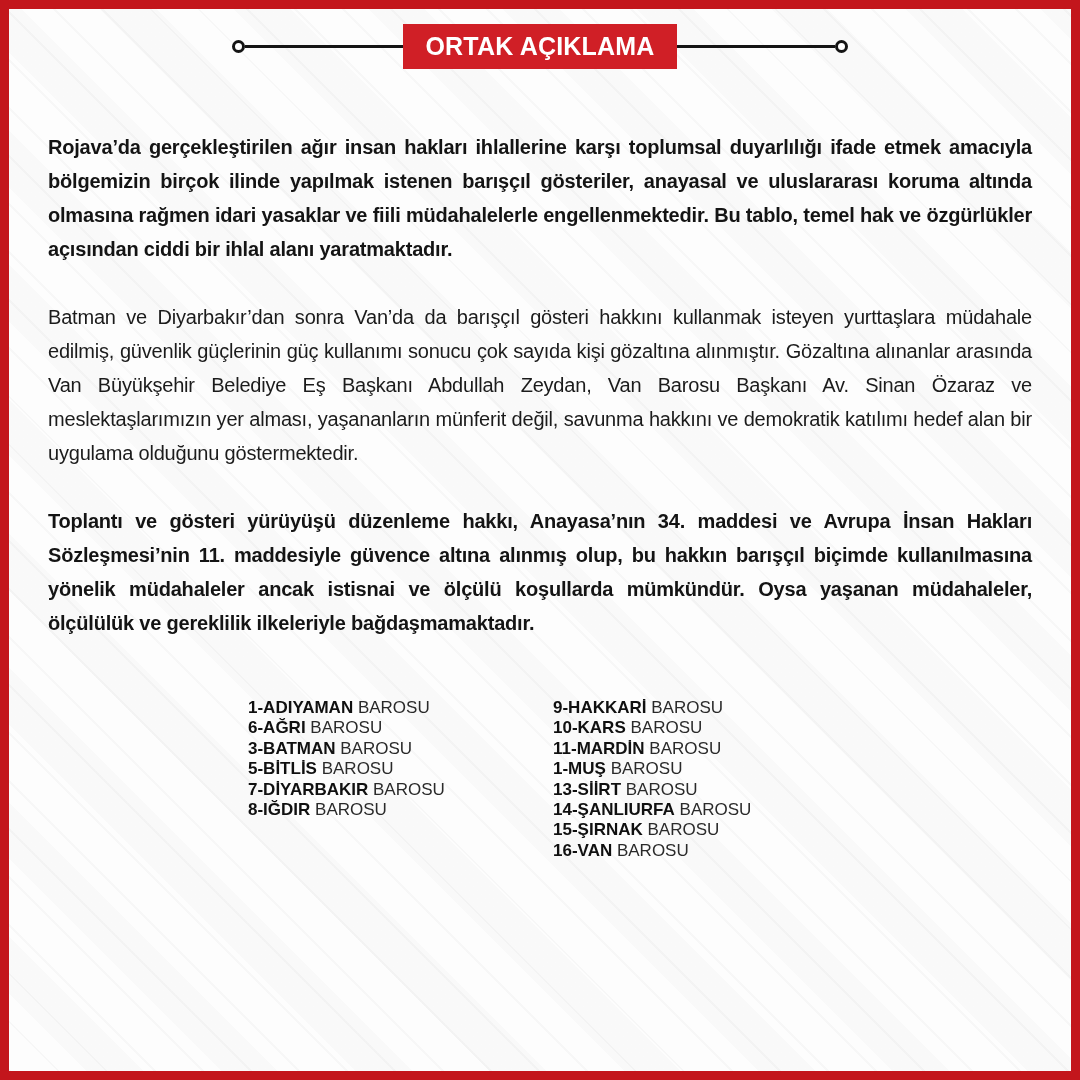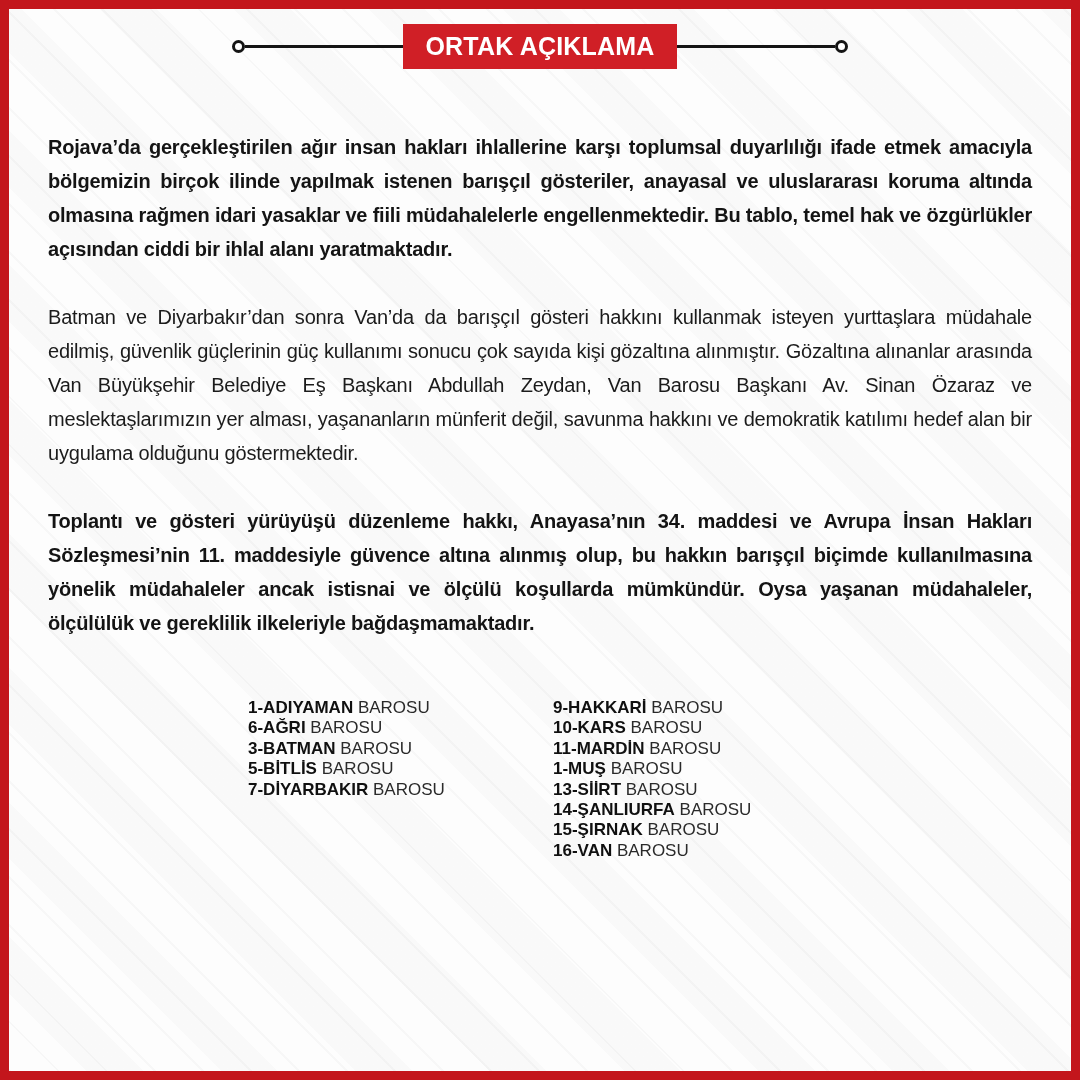--- a/index.html
+++ b/index.html
@@ -105,20 +105,21 @@
     <p class="para bold">Toplantı ve gösteri yürüyüşü düzenleme hakkı, Anayasa’nın 34. maddesi ve Avrupa İnsan Hakları Sözleşmesi’nin 11. maddesiyle güvence altına alınmış olup, bu hakkın barışçıl biçimde kullanılmasına yönelik müdahaleler ancak istisnai ve ölçülü koşullarda mümkündür. Oysa yaşanan müdahaleler, ölçülülük ve gereklilik ilkeleriyle bağdaşmamaktadır.</p>
   </div>
 
   <div class="bar-list">
     <ul class="bar-col left">
       <li><span class="bar-bold">1-ADIYAMAN</span> <span class="bar-suffix">BAROSU</span></li>
       <li><span class="bar-bold">6-AĞRI</span> <span class="bar-suffix">BAROSU</span></li>
       <li><span class="bar-bold">3-BATMAN</span> <span class="bar-suffix">BAROSU</span></li>
       <li><span class="bar-bold">5-BİTLİS</span> <span class="bar-suffix">BAROSU</span></li>
       <li><span class="bar-bold">7-DİYARBAKIR</span> <span class="bar-suffix">BAROSU</span></li>
+      <li><span class="bar-bold">8-IĞDIR</span> <span class="bar-suffix">BAROSU</span></li>
     </ul>
     <ul class="bar-col right">
       <li><span class="bar-bold">9-HAKKARİ</span> <span class="bar-suffix">BAROSU</span></li>
       <li><span class="bar-bold">10-KARS</span> <span class="bar-suffix">BAROSU</span></li>
       <li><span class="bar-bold">11-MARDİN</span> <span class="bar-suffix">BAROSU</span></li>
       <li><span class="bar-bold">1-MUŞ</span> <span class="bar-suffix">BAROSU</span></li>
       <li><span class="bar-bold">13-SİİRT</span> <span class="bar-suffix">BAROSU</span></li>
       <li><span class="bar-bold">14-ŞANLIURFA</span> <span class="bar-suffix">BAROSU</span></li>
       <li><span class="bar-bold">15-ŞIRNAK</span> <span class="bar-suffix">BAROSU</span></li>
       <li><span class="bar-bold">16-VAN</span> <span class="bar-suffix">BAROSU</span></li>

